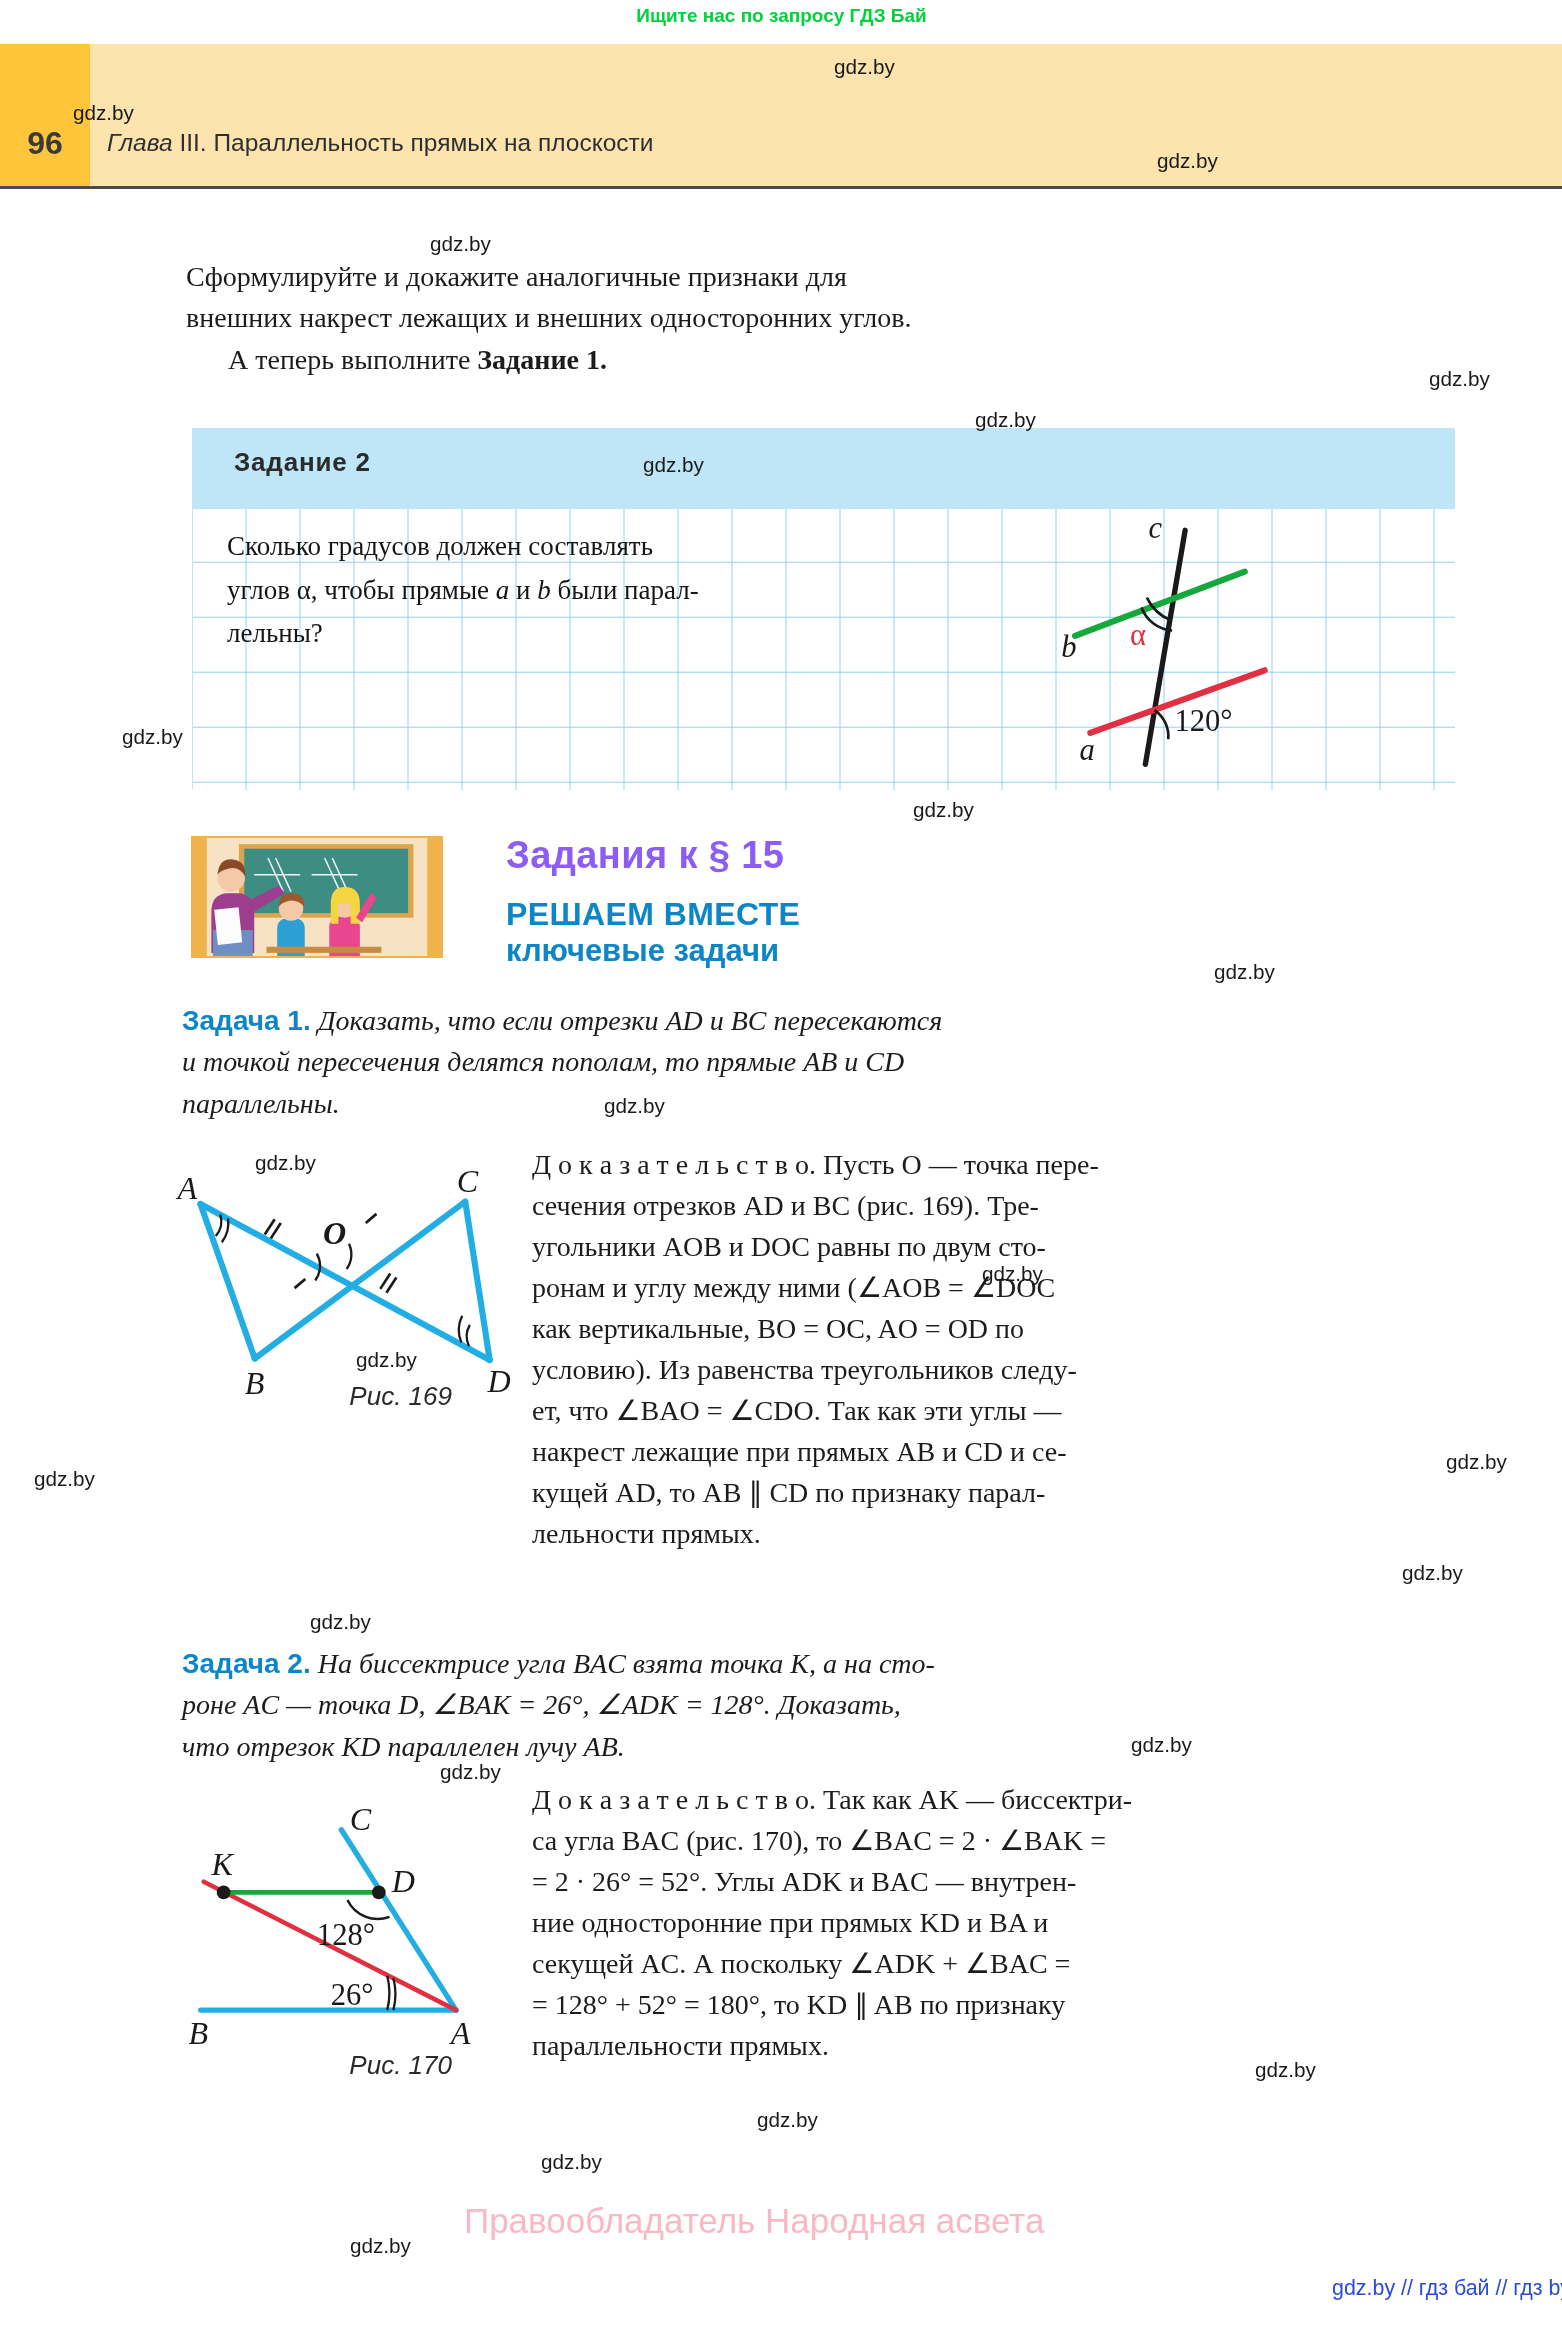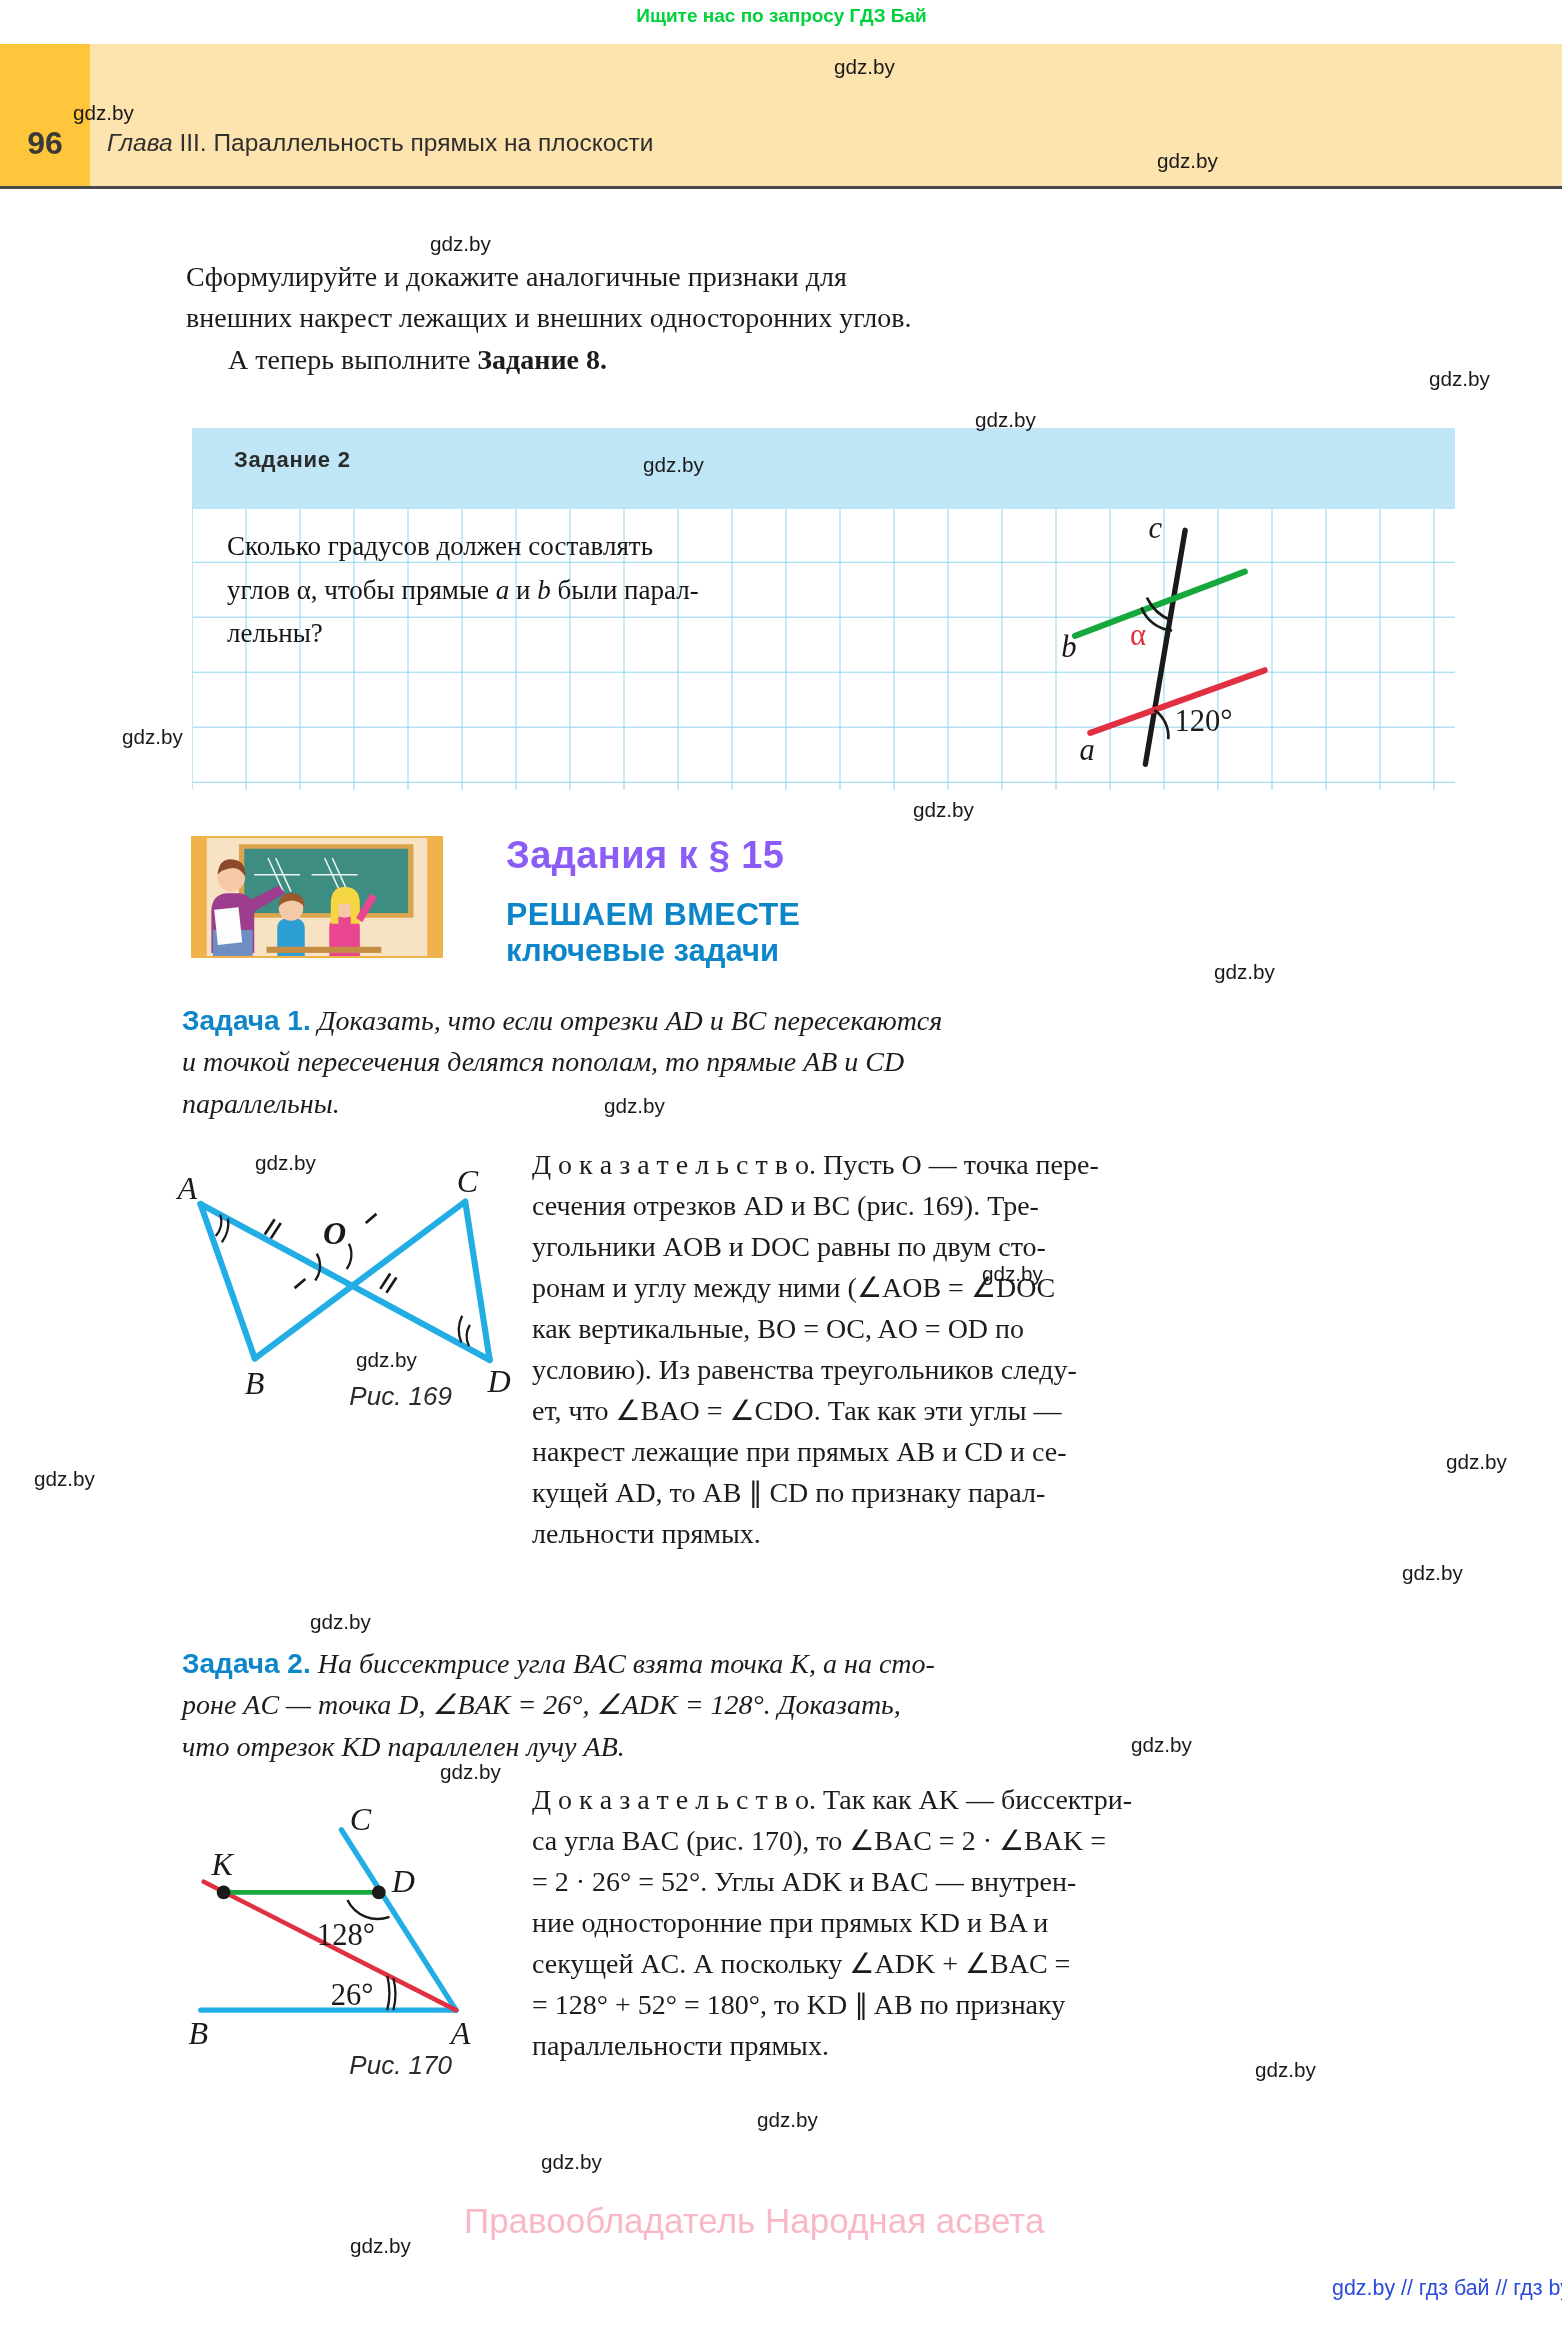--- a/index.html
+++ b/index.html
@@ -77,21 +77,21 @@
     background:#ffffff;
     border:0.8px solid #bfe4f5;
   }
   .task-box-head {
     position:absolute; left:0; top:0; width:1262px; height:80px;
     background:#bfe6f7;
   }
   .task-box-title {
     position:absolute; left:41px; top:18.4px;
     font-family:"Liberation Sans", sans-serif;
-    font-size:22px; font-weight:700; color:#2b2b2b; letter-spacing:0.8px;
+    font-size:26px; font-weight:700; color:#2b2b2b; letter-spacing:0.8px;
   }
   .grid-area {
     position:absolute; left:0; top:80px; width:1262px; height:281px;
     background-color:#ffffff;
     background-image:
        linear-gradient(to right, #8fd3f0 1.1px, transparent 1.1px),
        linear-gradient(to bottom, #8fd3f0 1.1px, transparent 1.1px);
     background-size: 54px 55px;
     background-position: -1.5px -2.3px;
   }
@@ -159,21 +159,21 @@
   <div class="page-number">96</div>
   <div class="chapter-line">
     <span class="ch-it">Глава</span><span> III. Параллельность прямых на плоскости</span>
   </div>
 </div>
 
 <div class="para" style="left:186px; top:256px; width:1270px;">
   <div style="text-align:justify;">Сформулируйте   и   докажите   аналогичные   признаки   для</div>
   <div>внешних накрест лежащих и внешних односторонних углов.</div>
   <div style="text-indent:42px;">
-    <span>А теперь выполните </span><b>Задание 8.</b>
+    <span>А теперь выполните </span><b>Задание 1.</b>
   </div>
 </div>
 
 <div class="task-box">
   <div class="task-box-head">
     <div class="task-box-title">Задание  2</div>
   </div>
   <div class="grid-area">
 
     <div class="task-text">

